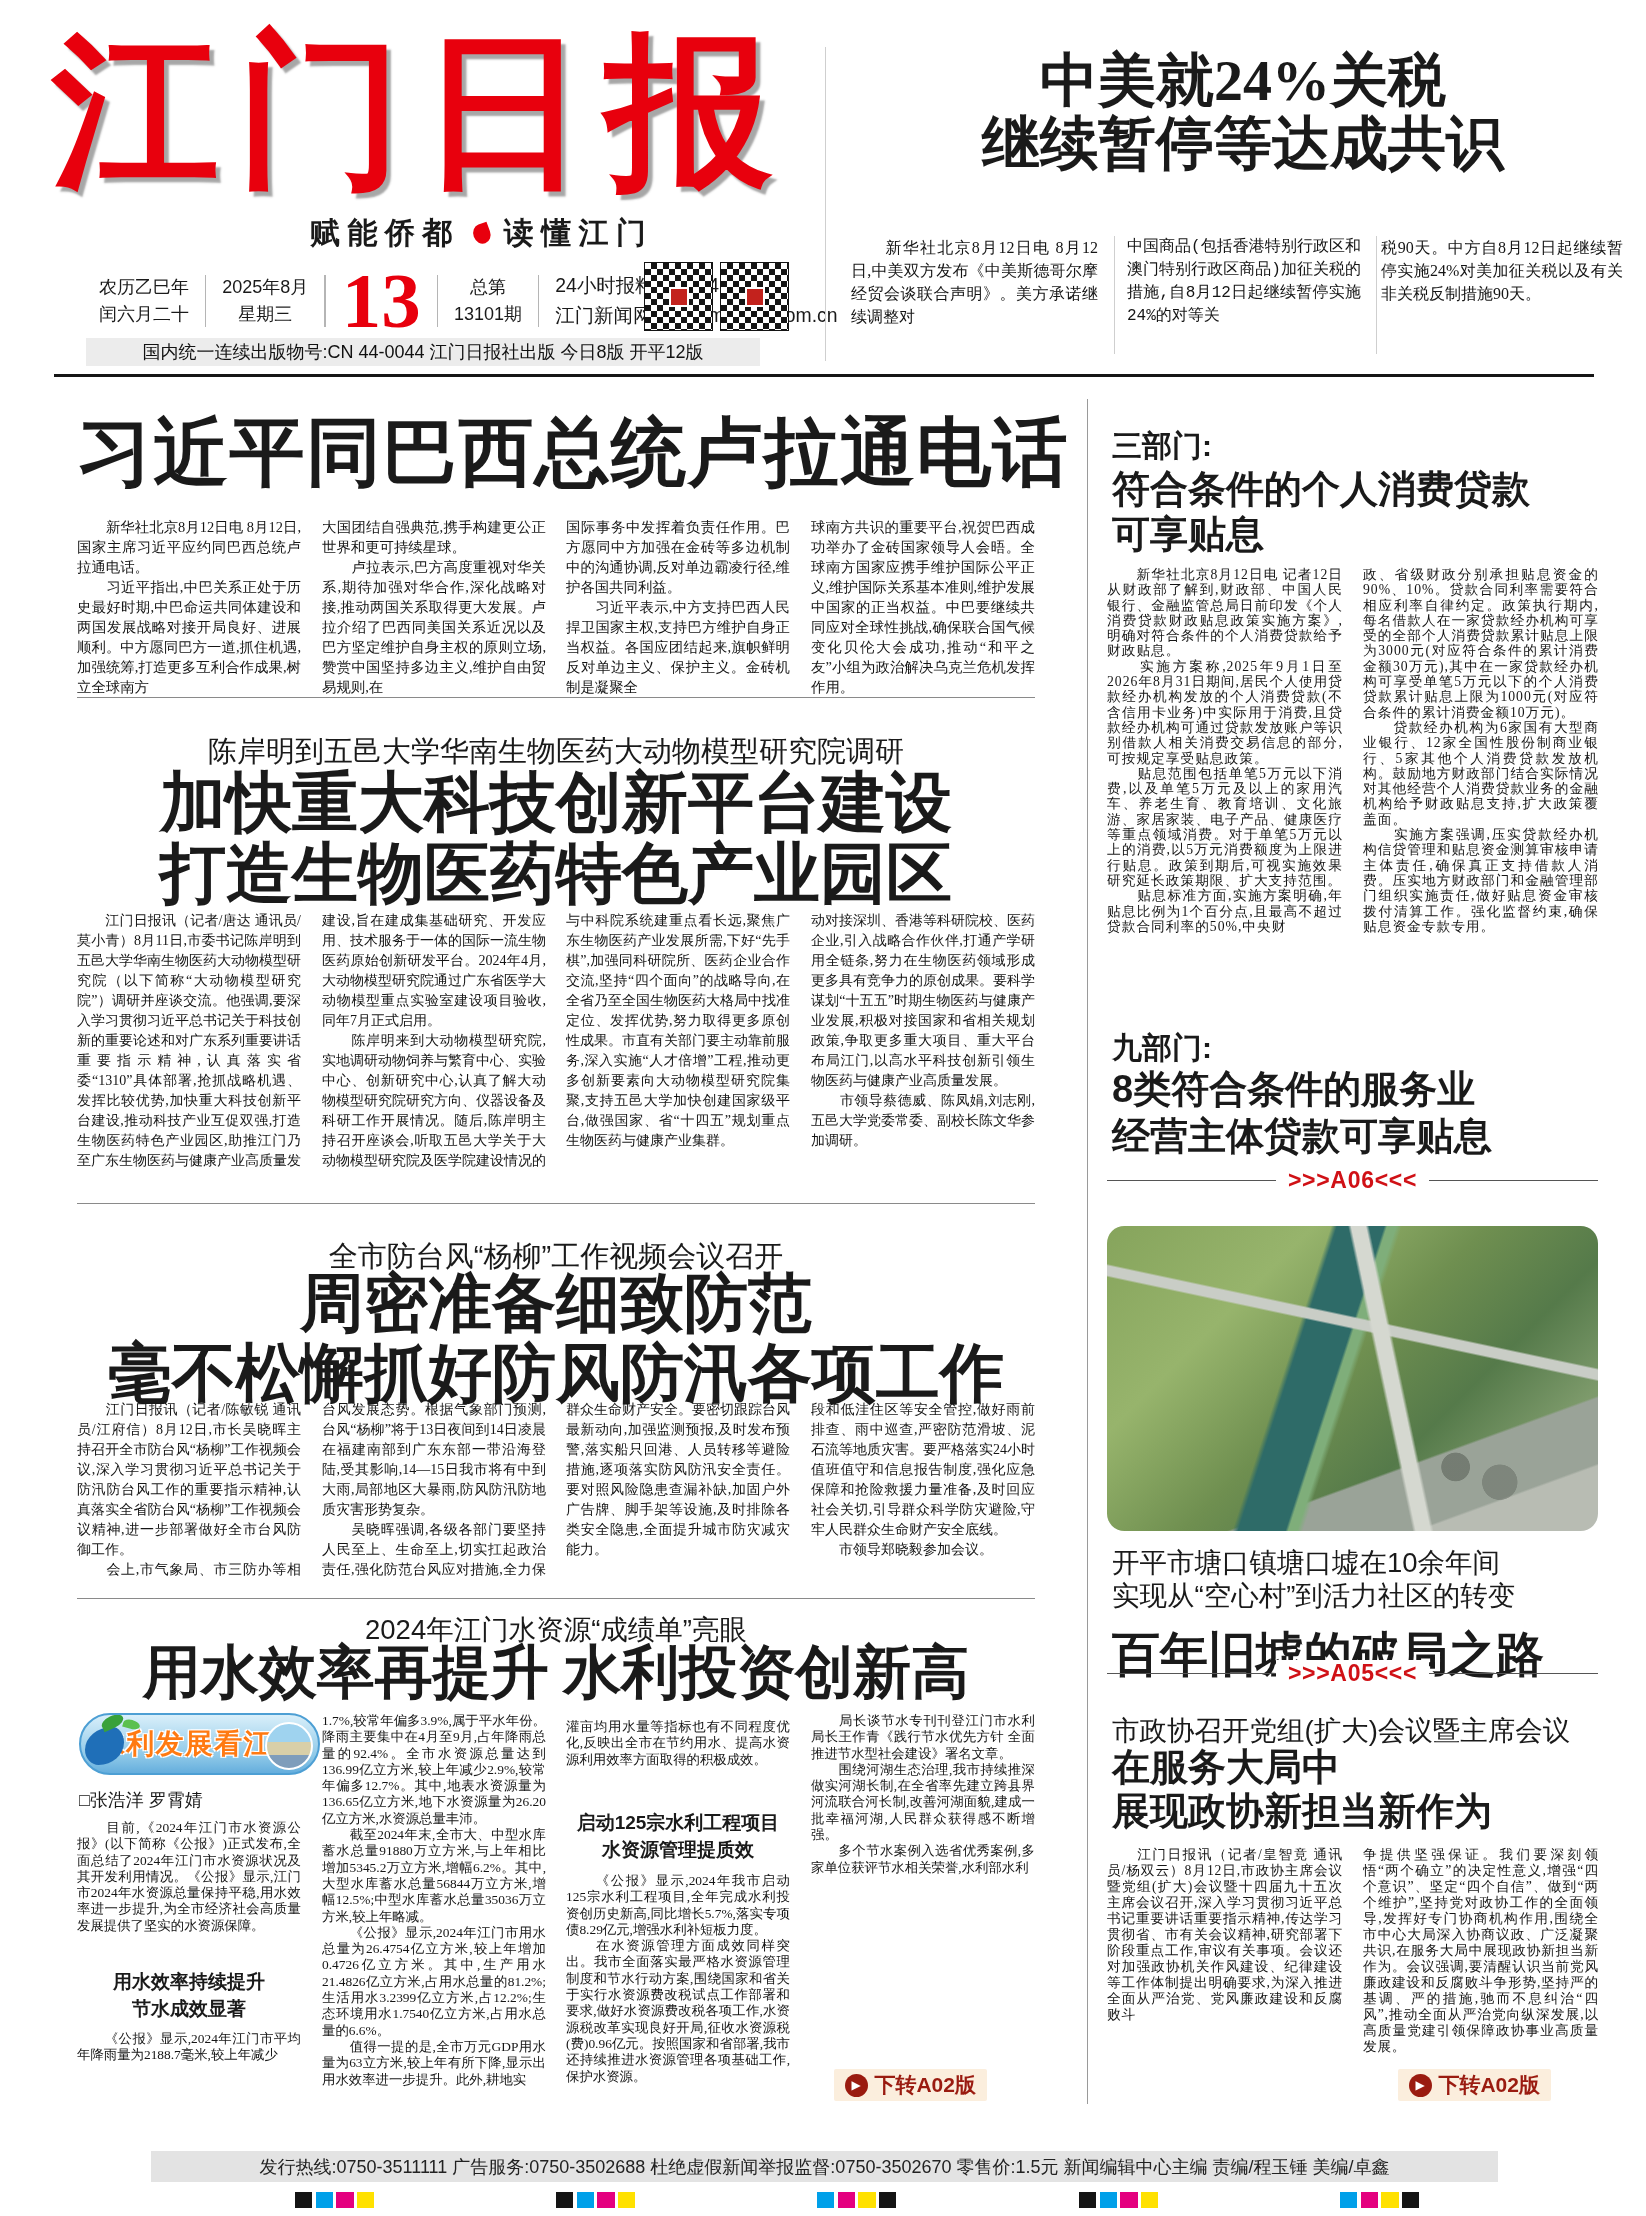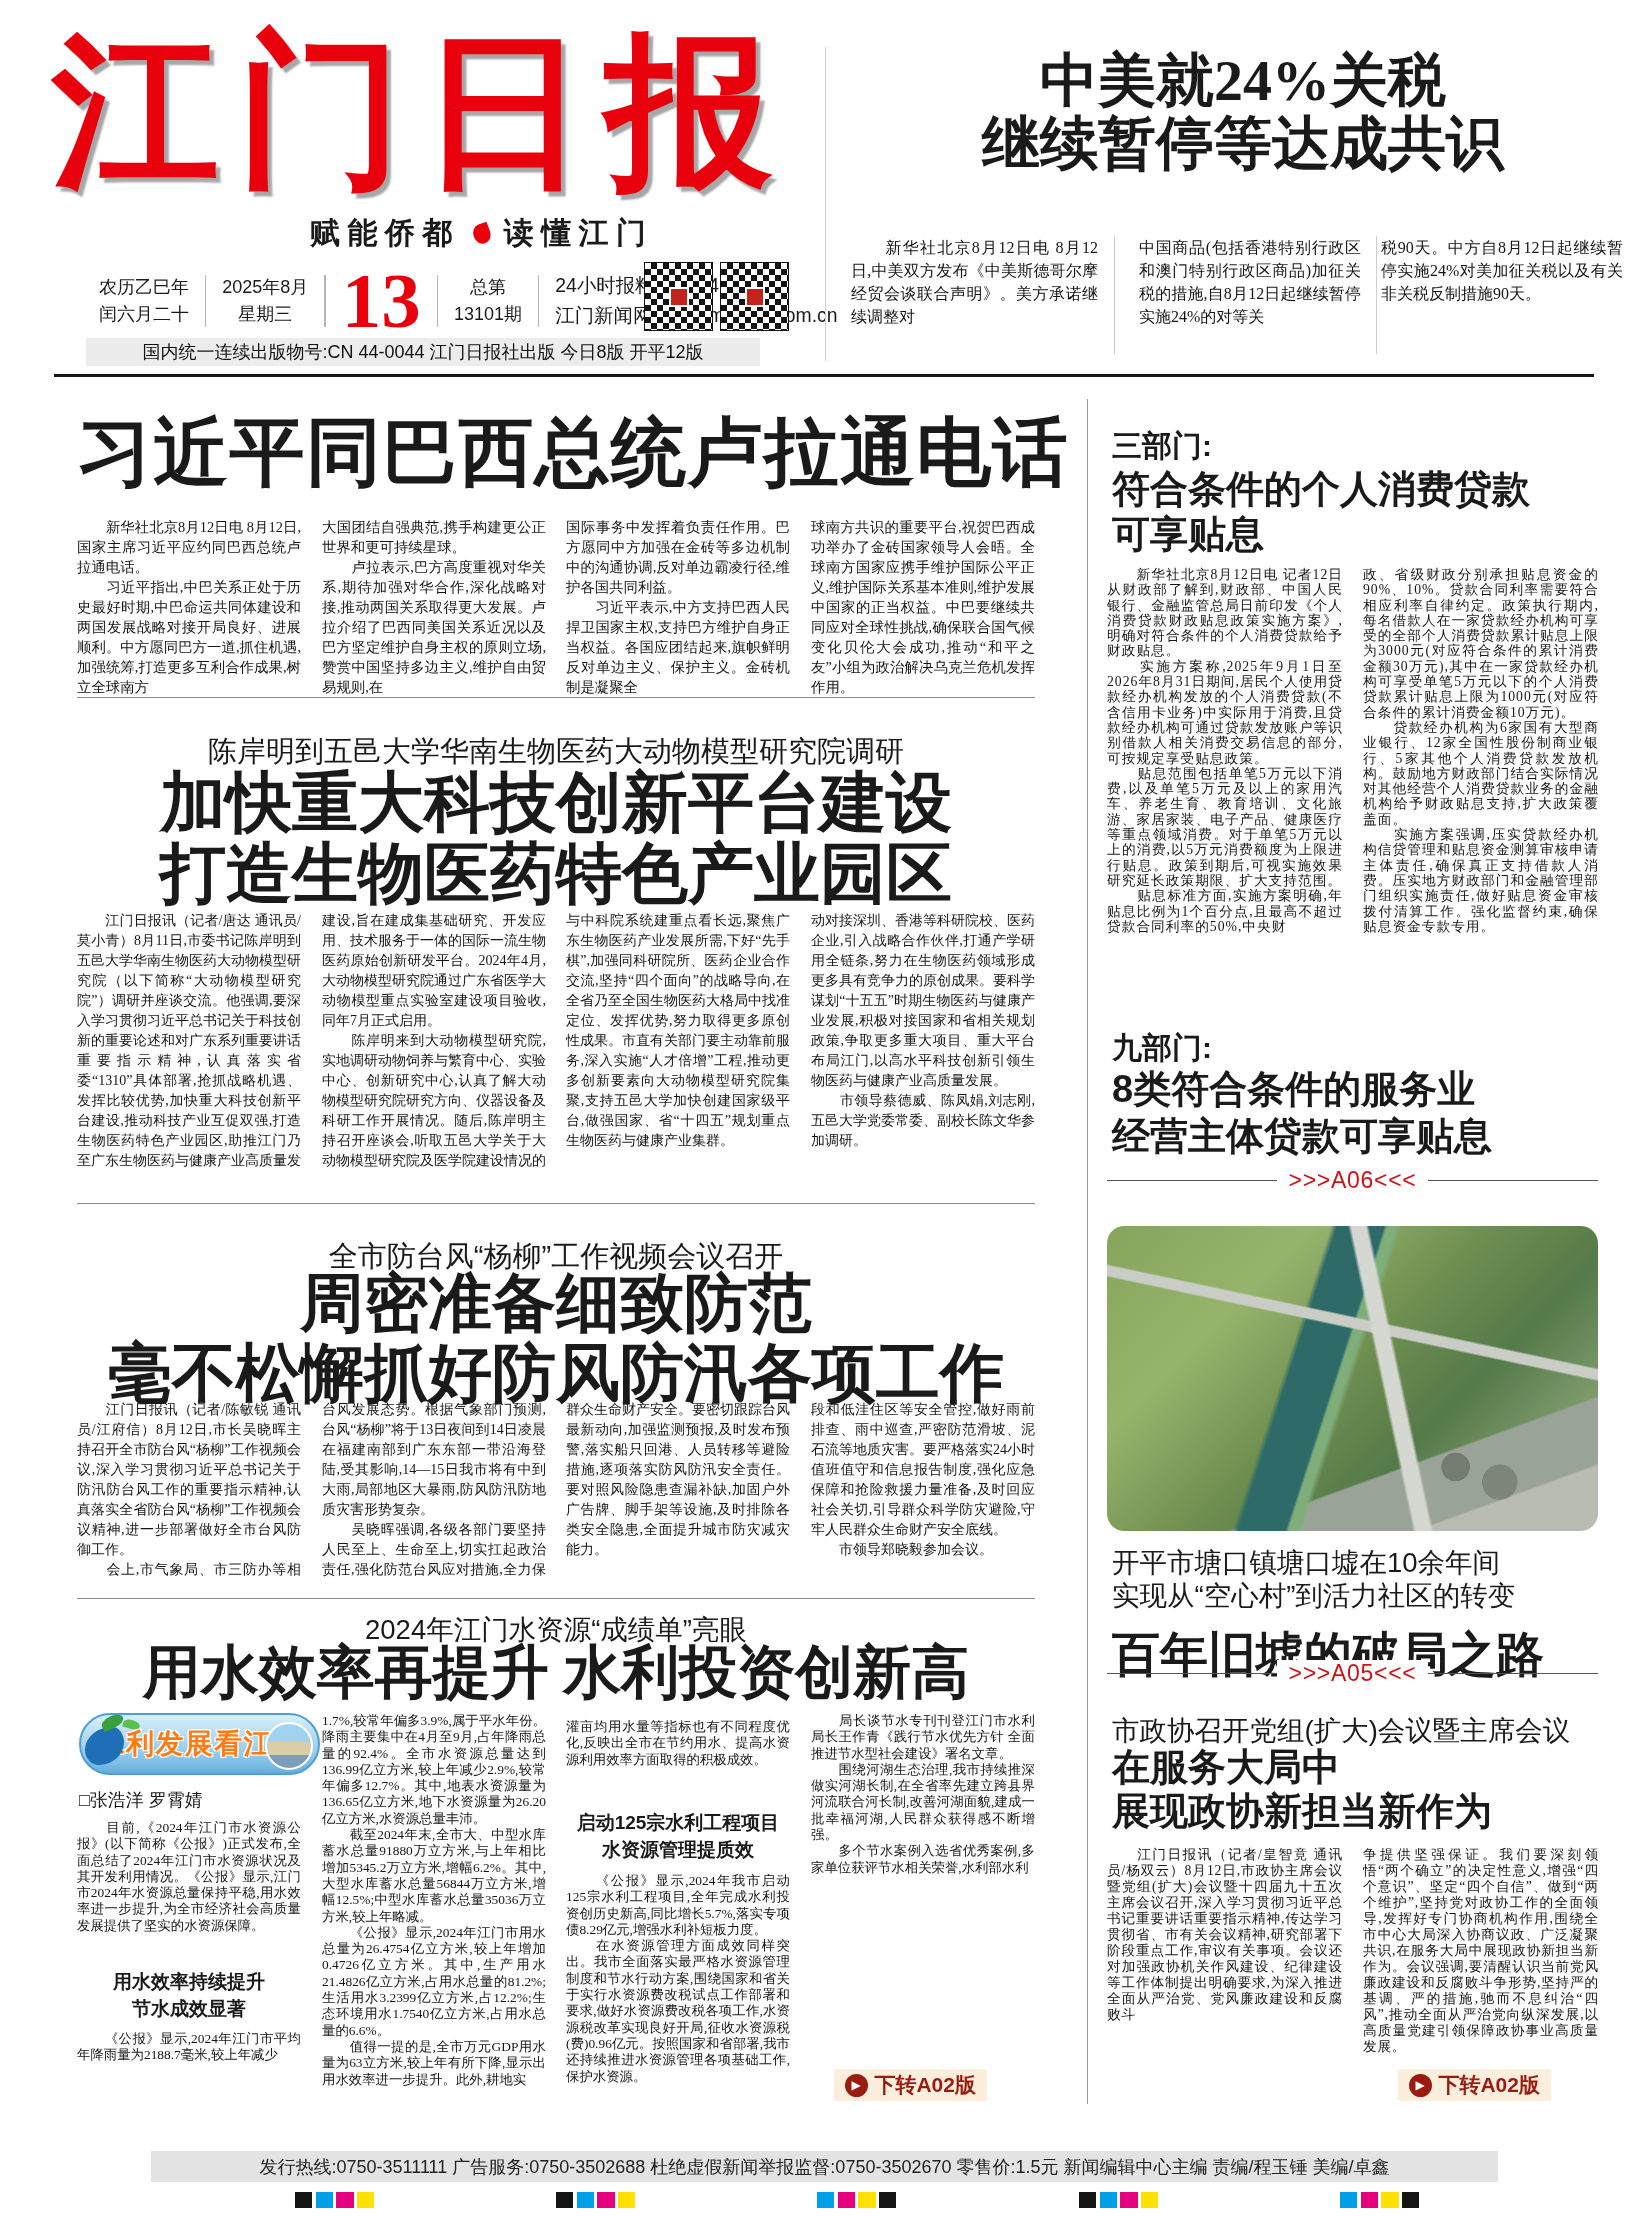--- a/index.html
+++ b/index.html
@@ -39,21 +39,21 @@
   .hdr-vline{position:absolute;left:825px;top:47px;width:0.7px;height:314px;background:#cfcfcf;}
 
   
   .serifhead{font-weight:700;font-family:"Liberation Serif","DejaVu Serif",serif;white-space:nowrap;}
   .sanshead{font-weight:700;font-family:"Liberation Sans","DejaVu Sans",sans-serif;white-space:nowrap;}
   .kicker{font-family:"Liberation Sans","DejaVu Sans",sans-serif;font-weight:500;white-space:nowrap;}
   .bodycol{position:absolute;overflow:hidden;text-align:justify;white-space:pre-line;
     font-family:"Liberation Serif","DejaVu Serif",serif;color:#151515;}
   .hrule{position:absolute;height:0.7px;background:var(--rule);}
   .center{text-align:center;}
-  .pageref{color:#d01116;font-weight:400;font-size:23px;font-family:"Liberation Sans",sans-serif;
+  .pageref{color:#d01116;font-weight:700;font-size:23px;font-family:"Liberation Sans",sans-serif;
     background:#fff;padding:0 12px;letter-spacing:0.7px;}
   .refline{position:absolute;display:flex;align-items:center;}
   .refline::before,.refline::after{content:"";flex:1;height:0.7px;background:#555;}
   .jump{position:absolute;height:32px;background:#fbeedd;color:var(--darkred);
     display:inline-flex;align-items:center;gap:6.7px;padding:0 10.7px;font-weight:700;font-size:21px;
     font-family:"Liberation Sans","DejaVu Sans",sans-serif;border-radius:2px;}
   .jump .tri{width:23px;height:23px;border-radius:50%;background:var(--darkred);color:#fff;
     display:flex;align-items:center;justify-content:center;font-size:12px;}
 
   
@@ -130,21 +130,21 @@
       <span class="core"></span>
     </div>
 
   <div class="pubstrip">国内统一连续出版物号:CN 44-0044 江门日报社出版 今日8版 开平12版</div>
   <div class="blackrule"></div>
   <div class="hdr-vline"></div>
 
   <div class="serifhead center" style="position:absolute;left:851px;top:50px;width:784px;font-size:58px;line-height:62px;">中美就24%关税</div>
   <div class="serifhead center" style="position:absolute;left:851px;top:113px;width:784px;font-size:58px;line-height:62px;">继续暂停等达成共识</div>
   <div class="bodycol" style="left:851px;top:236px;width:247px;height:118px;font-size:16px;line-height:23px;">　　新华社北京8月12日电 8月12日,中美双方发布《中美斯德哥尔摩经贸会谈联合声明》。美方承诺继续调整对</div>
-  <div class="bodycol" style="left:1114px;top:236px;width:247px;height:118px;font-size:16px;line-height:23px;border-left:0.7px solid #cfcfcf;padding-left:24px;">中国商品(包括香港特别行政区和澳门特别行政区商品)加征关税的措施,自8月12日起继续暂停实施24%的对等关</div>
+  <div class="bodycol" style="left:1114px;top:236px;width:247px;height:118px;font-size:16px;line-height:23px;border-left:0.7px solid #cfcfcf;padding-left:12px;font-family:Liberation Mono, monospace;">中国商品(包括香港特别行政区和澳门特别行政区商品)加征关税的措施,自8月12日起继续暂停实施24%的对等关</div>
   <div class="bodycol" style="left:1376px;top:236px;width:247px;height:118px;font-size:16px;line-height:23px;border-left:0.7px solid #cfcfcf;padding-left:4px;">税90天。中方自8月12日起继续暂停实施24%对美加征关税以及有关非关税反制措施90天。</div>
 
   <div class="serifhead center" style="position:absolute;left:77px;top:403px;width:958px;font-size:75px;letter-spacing:1.3px;">习近平同巴西总统卢拉通电话</div>
   <div class="bodycol" style="left:77px;top:517px;width:224px;height:181px;font-size:14.4px;line-height:20px;">　　新华社北京8月12日电 8月12日,国家主席习近平应约同巴西总统卢拉通电话。
 　　习近平指出,中巴关系正处于历史最好时期,中巴命运共同体建设和两国发展战略对接开局良好、进展顺利。中方愿同巴方一道,抓住机遇,加强统筹,打造更多互利合作成果,树立全球南方</div>
   <div class="bodycol" style="left:322px;top:517px;width:224px;height:181px;font-size:14.4px;line-height:20px;">大国团结自强典范,携手构建更公正世界和更可持续星球。
 　　卢拉表示,巴方高度重视对华关系,期待加强对华合作,深化战略对接,推动两国关系取得更大发展。卢拉介绍了巴西同美国关系近况以及巴方坚定维护自身主权的原则立场,赞赏中国坚持多边主义,维护自由贸易规则,在</div>
   <div class="bodycol" style="left:566px;top:517px;width:224px;height:181px;font-size:14.4px;line-height:20px;">国际事务中发挥着负责任作用。巴方愿同中方加强在金砖等多边机制中的沟通协调,反对单边霸凌行径,维护各国共同利益。
 　　习近平表示,中方支持巴西人民捍卫国家主权,支持巴方维护自身正当权益。各国应团结起来,旗帜鲜明反对单边主义、保护主义。金砖机制是凝聚全</div>
   <div class="bodycol" style="left:811px;top:517px;width:224px;height:181px;font-size:14.4px;line-height:20px;">球南方共识的重要平台,祝贺巴西成功举办了金砖国家领导人会晤。全球南方国家应携手维护国际公平正义,维护国际关系基本准则,维护发展中国家的正当权益。中巴要继续共同应对全球性挑战,确保联合国气候变化贝伦大会成功,推动“和平之友”小组为政治解决乌克兰危机发挥作用。</div>

